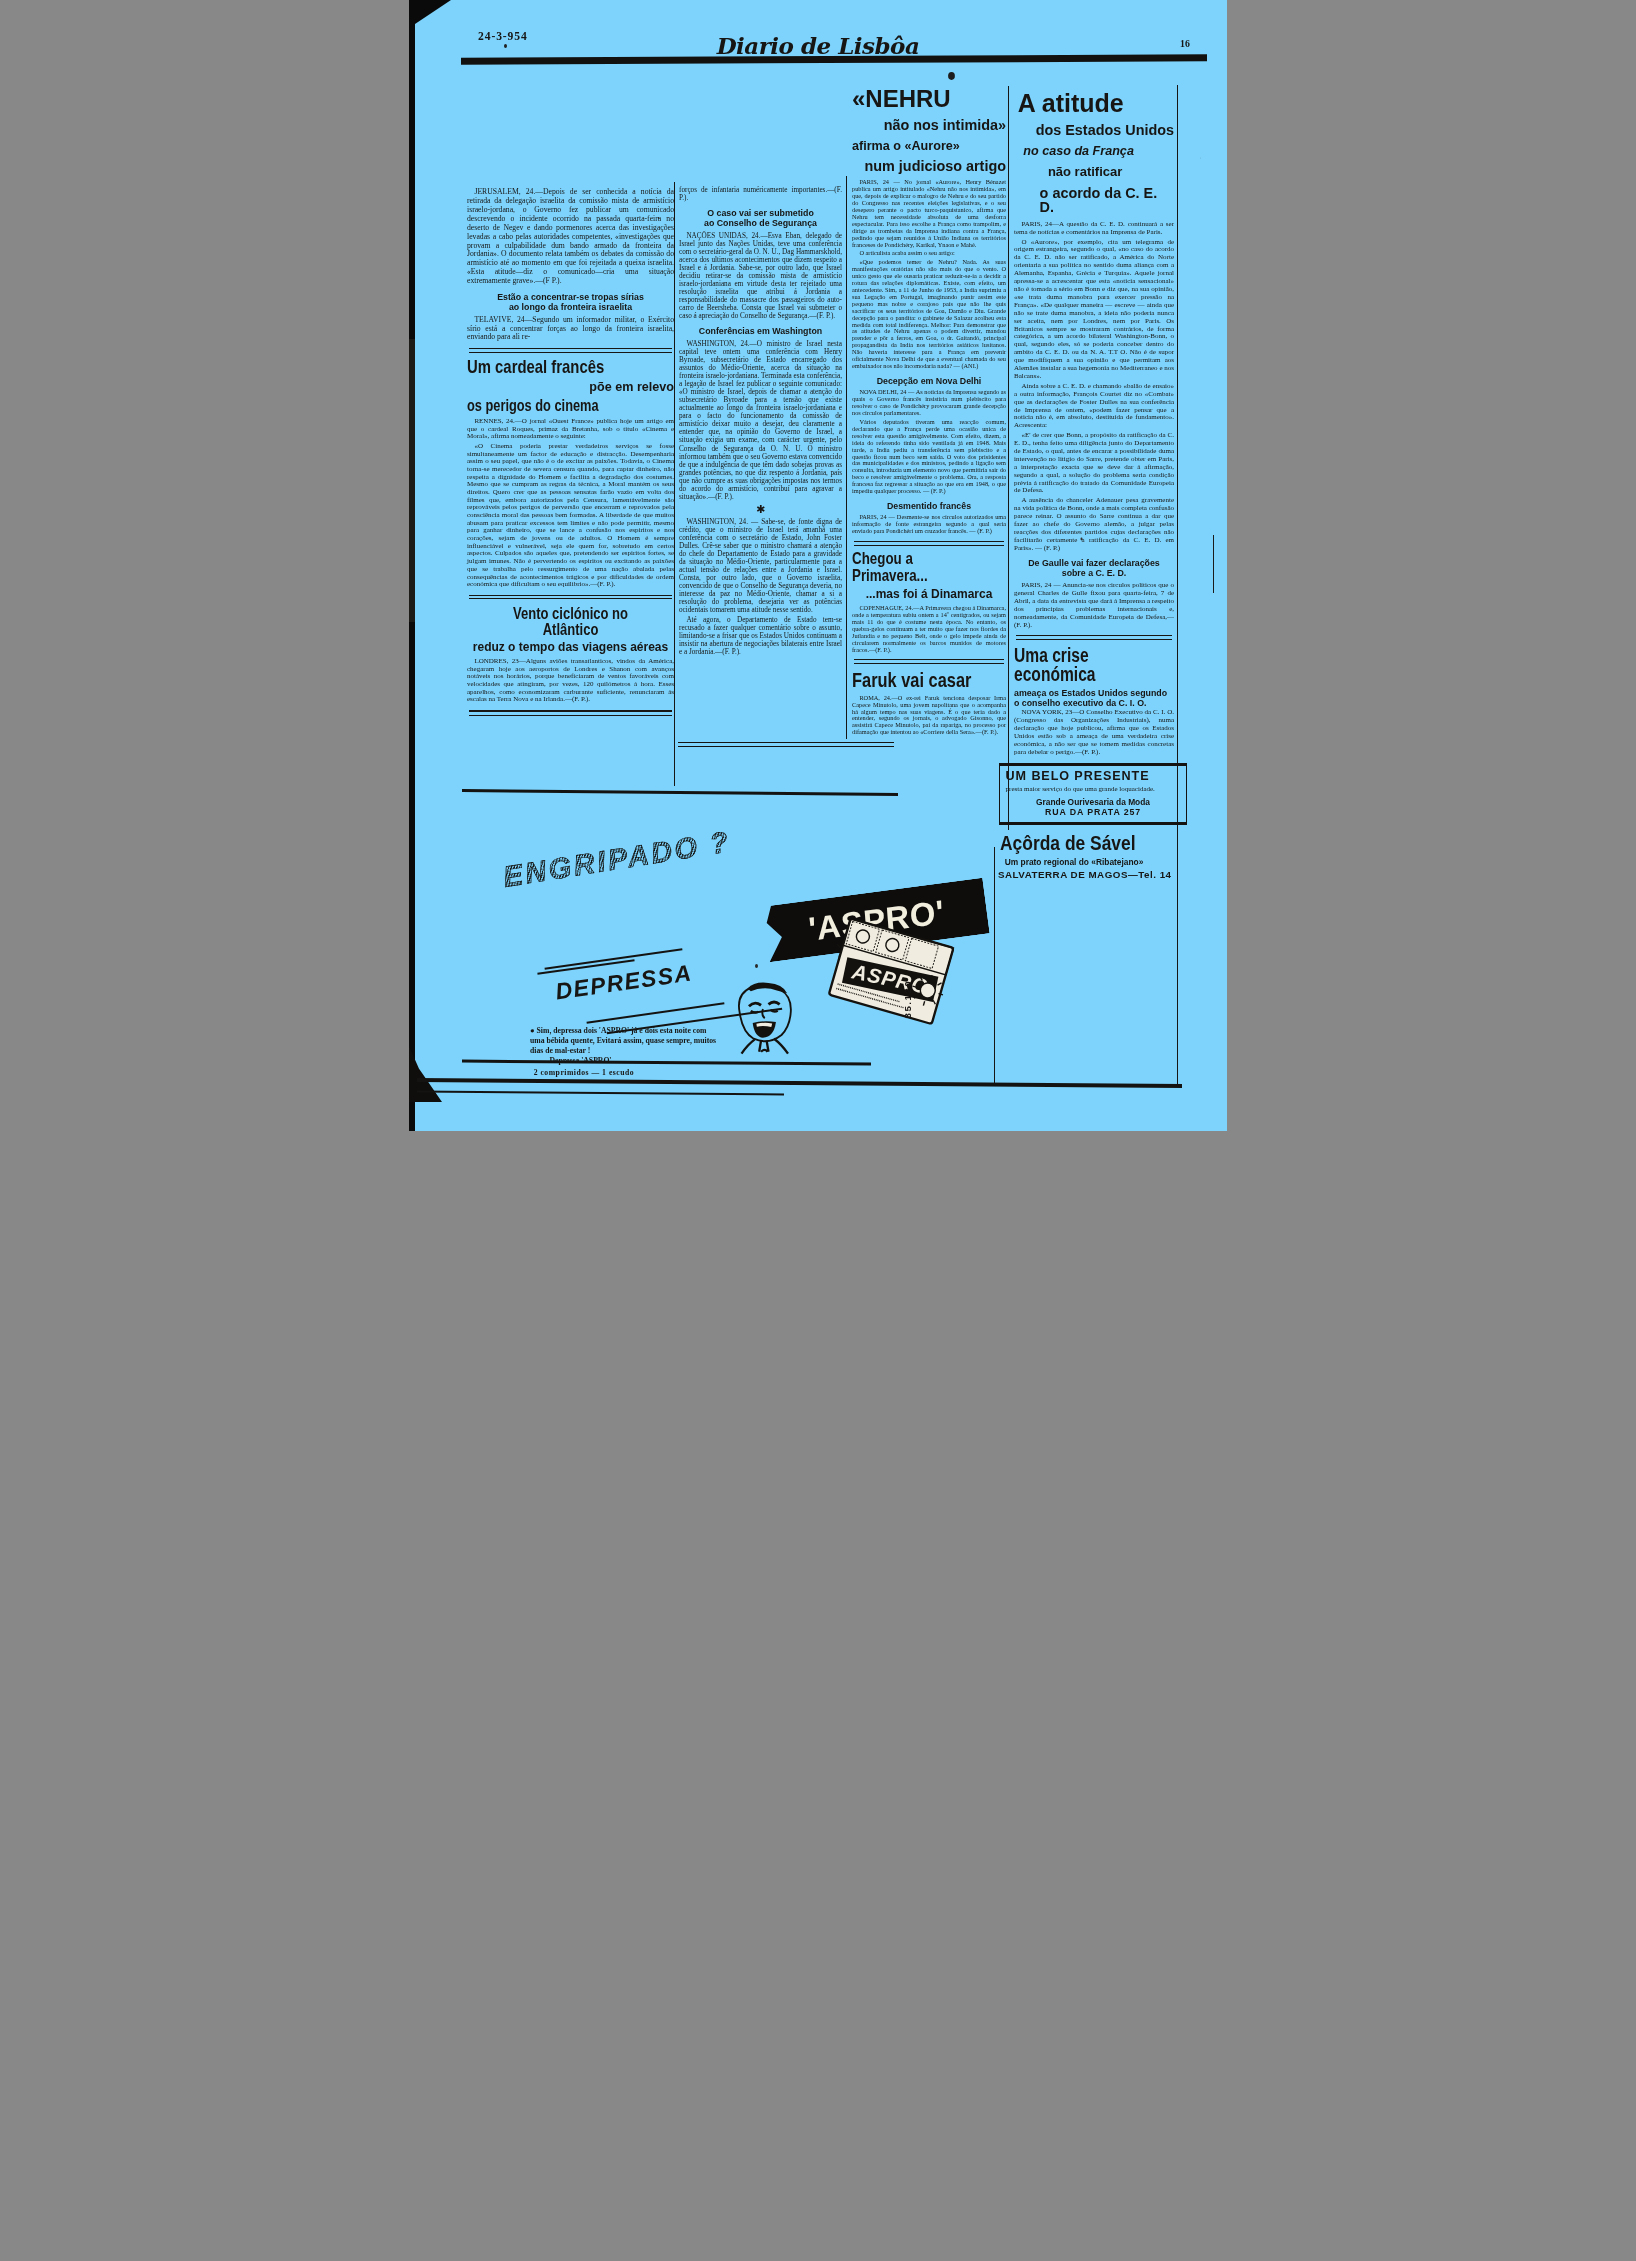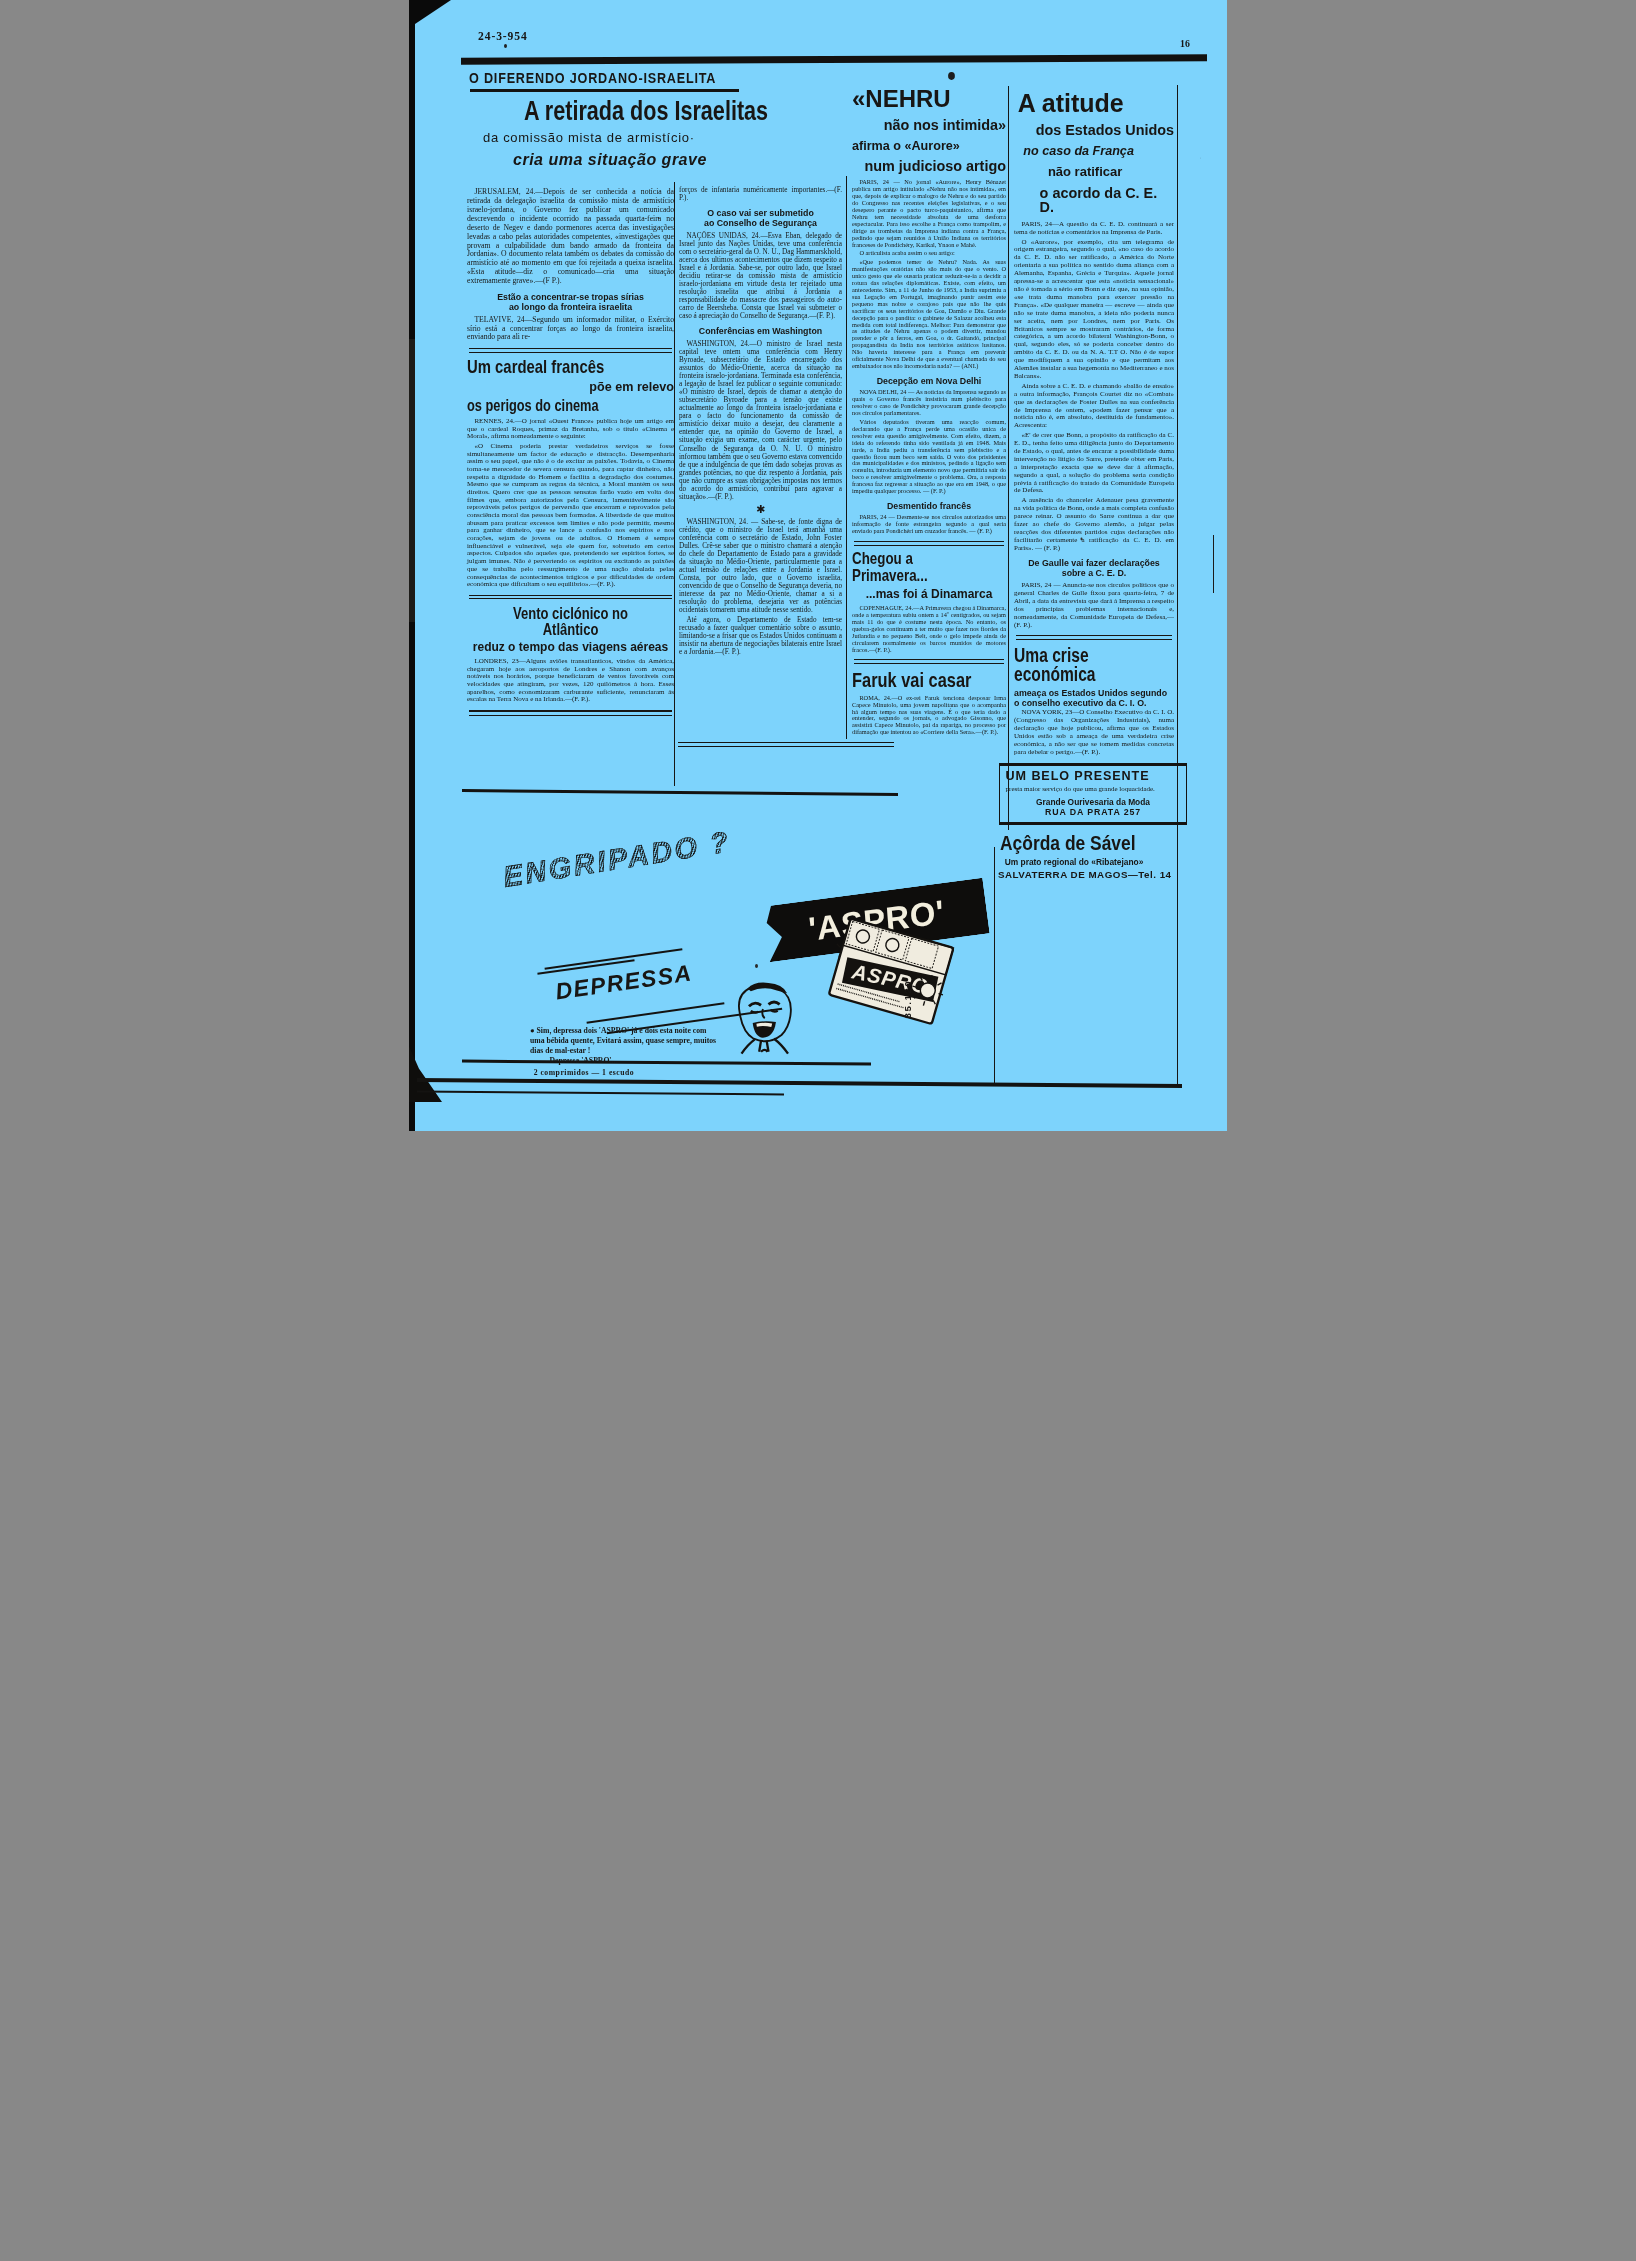--- a/index.html
+++ b/index.html
@@ -119,41 +119,35 @@
 
 <div class="page">
 
   <div class="edge-left"></div>
   <div class="corner-tl"></div>
   <div class="corner-bl"></div>
   <div class="speck"></div>
   <div class="mark-rt"></div>
 
   <div class="date">24-3-954</div>
+  <div class="masthead">Diario de Lisbôa</div>
   <div class="pageno">16</div>
   <div class="topbar"></div>
 
   <div class="vr vr1"></div>
   <div class="vr vr2"></div>
   <div class="vr vr3"></div>
   <div class="vr vr4"></div>
   <div class="vr vr5"></div>
   <div class="hr hr-col2end"></div>
   <div class="hr hr-adtop"></div>
   <div class="hr hr-adbot"></div>
   <div class="hr hr-pagebot"></div>
   <div class="hr hr-pagebot2"></div>
 
-  <section id="lead-zone">
-    <div class="kicker"><span class="cnd">O DIFERENDO JORDANO-ISRAELITA</span></div>
-    <div class="kicker-rule"></div>
-    <h1 class="headline"><span class="cnd">A retirada dos Israelitas</span></h1>
-    <div class="sub1">da comissão mista de armistício·</div>
-    <div class="sub2">cria uma situação grave</div>
-  </section>
 
   <section class="col" id="col1">
     <p class="bt c1a ind">JERUSALEM, 24.—Depois de ser conhecida a notícia da retirada da delegação israelita da comissão mista de armistício israelo-jordana, o Governo fez publicar um comunicado descrevendo o incidente ocorrido na passada quarta-feira no deserto de Negev e dando pormenores acerca das investigações levadas a cabo pelas autoridades competentes, «investigações que provam a culpabilidade dum bando armado da fronteira da Jordania». O documento relata também os debates da comissão do armistício até ao momento em que foi rejeitada a queixa israelita. «Esta atitude—diz o comunicado—cria uma situação extremamente grave».—(F P.).</p>
     <div class="sec">
       <span>Estão a concentrar-se tropas sírias</span><br>
       <span>ao longo da fronteira israelita</span>
     </div>
     <p class="bt c1a ind">TELAVIVE, 24—Segundo um informador militar, o Exército sírio está a concentrar forças ao longo da fronteira israelita, enviando para ali re-</p>
     <div class="r2"></div>
     <h2 class="bighead"><span class="cnd">Um cardeal francês</span></h2>

